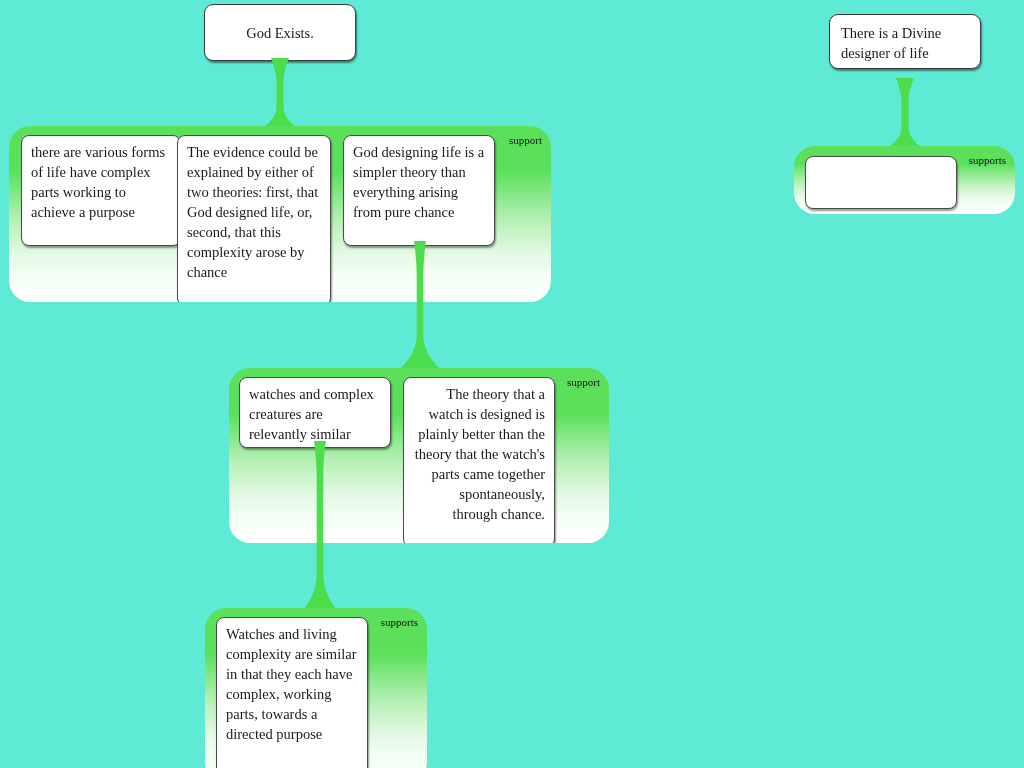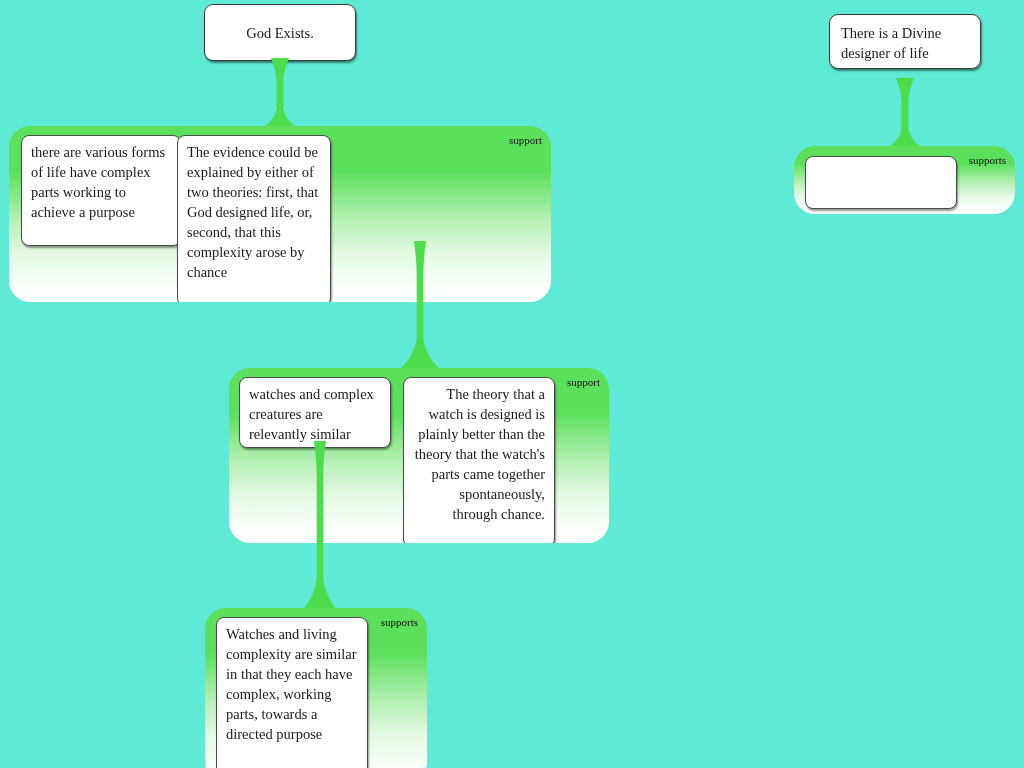--- a/index.html
+++ b/index.html
@@ -102,20 +102,23 @@
     <span class="support-label">support</span>
 
     <div class="reason-card" style="left:12px; top:9px; width:160px; height:111px;">
       <span>there are various forms of life have complex parts working to achieve a purpose</span>
     </div>
 
     <div class="reason-card" style="left:168px; top:9px; width:154px; height:171px;">
       <span>The evidence could be explained by either of two theories: first, that God designed life, or, second, that this complexity arose by chance</span>
     </div>
 
+    <div class="reason-card" style="left:334px; top:9px; width:152px; height:111px;">
+      <span>God designing life is a simpler theory than everything arising from pure chance</span>
+    </div>
   </div>
 
   <div class="connector" style="left:398px; top:241px; width:44px; height:128px;">
     <svg width="44" height="128" viewBox="0 0 44 128">
       <path d="M16,0 L28,0 C28,0 25.5,16 25.3,34 L25.3,96 C26,110 37,126 44,128 L0,128 C7,126 18,110 18.7,96 L18.7,34 C18.5,16 16,0 16,0 Z" fill="#4cdc4c"></path>
     </svg>
   </div>
 
   <div class="support-group" style="left:229px; top:368px; width:380px; height:175px;">
     <span class="support-label">support</span>

